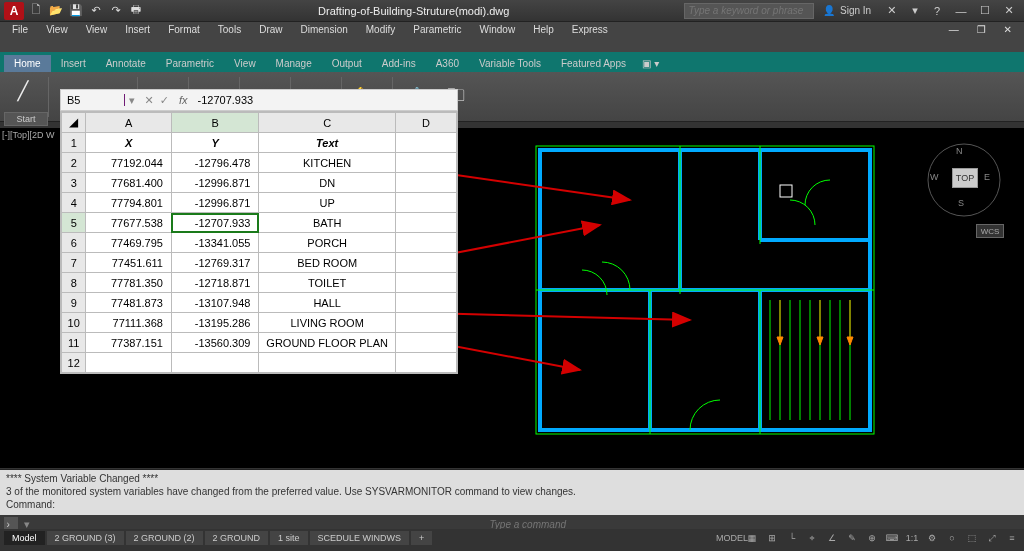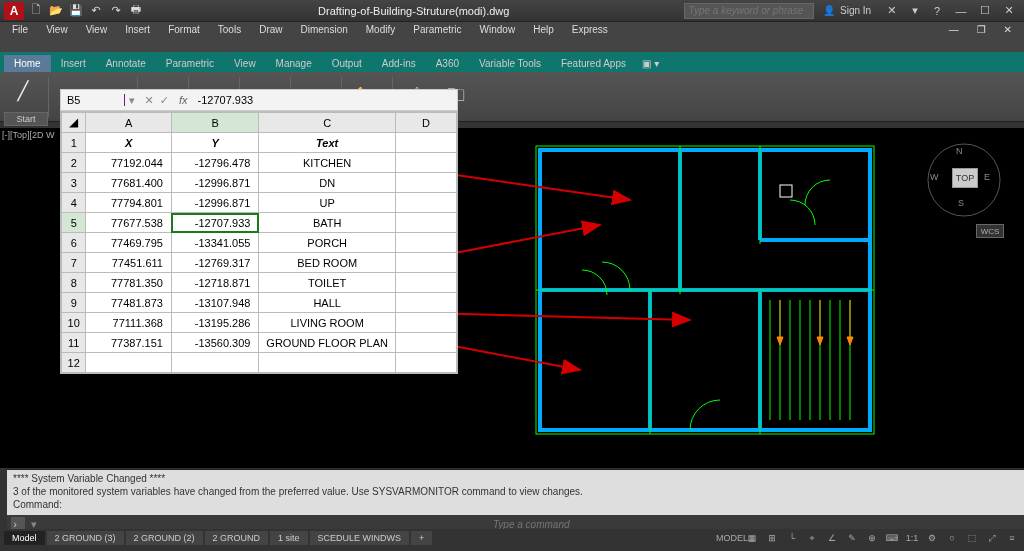--- a/index.html
+++ b/index.html
@@ -66,21 +66,21 @@
   .viewcube { position: absolute; right: 20px; top: 140px; width: 80px; height: 80px; color: #888; font-size: 9px; }
   .vc-top { position: absolute; left: 28px; top: 28px; width: 26px; height: 20px; background: #ccc; color: #333; display: flex; align-items: center; justify-content: center; border: 1px solid #999; cursor: pointer; }
   .vc-n { position: absolute; left: 32px; top: 6px; } .vc-s { position: absolute; left: 34px; top: 58px; }
   .vc-w { position: absolute; left: 6px; top: 32px; } .vc-e { position: absolute; left: 60px; top: 32px; }
   .wcs { position: absolute; right: 20px; top: 224px; width: 28px; height: 14px; background: #333; border: 1px solid #666; color: #aaa; font-size: 8px; display: flex; align-items: center; justify-content: center; }
 
   
   .arrows { position: absolute; left: 0; top: 0; width: 1024px; height: 551px; pointer-events: none; }
 
   
-  .cmd-area { position: absolute; left: 0; bottom: 18px; right: 0; height: 64px; background: #ef4444; border-top: 1px solid #222; display: flex; flex-direction: column; margin-left: 7px; }
+  .cmd-area { position: absolute; left: 0; bottom: 18px; right: 0; height: 64px; background: #ef4444; border-top: 1px solid #222; display: flex; flex-direction: column; }
   .cmd-hist { flex: 1; background: #dedede; color: #333; padding: 2px 6px; font-family: Consolas, monospace; font-size: 10px; line-height: 1.3; overflow: hidden; }
   .cmd-input-row { height: 18px; background: #3a3a3a; display: flex; align-items: center; padding: 0 4px; gap: 6px; }
   .cmd-prompt { width: 14px; height: 14px; background: #555; display:flex;align-items:center;justify-content:center; font-size:10px;}
   .cmd-input { flex: 1; background: transparent; border: none; color: #888; font-style: italic; font-size: 10px; outline: none; text-align: center; }
 
   
   .statusbar { position: absolute; bottom: 4px; left: 0; right: 0; height: 18px; background: #333; display: flex; align-items: center; padding: 0 4px; gap: 2px; font-size: 9px; color: #ccc; }
   .sb-tab { padding: 2px 8px; background: #444; cursor: pointer; }
   .sb-tab.active { background: #222; color: #fff; }
   .sb-right { margin-left: auto; display: flex; gap: 4px; align-items:center; }

